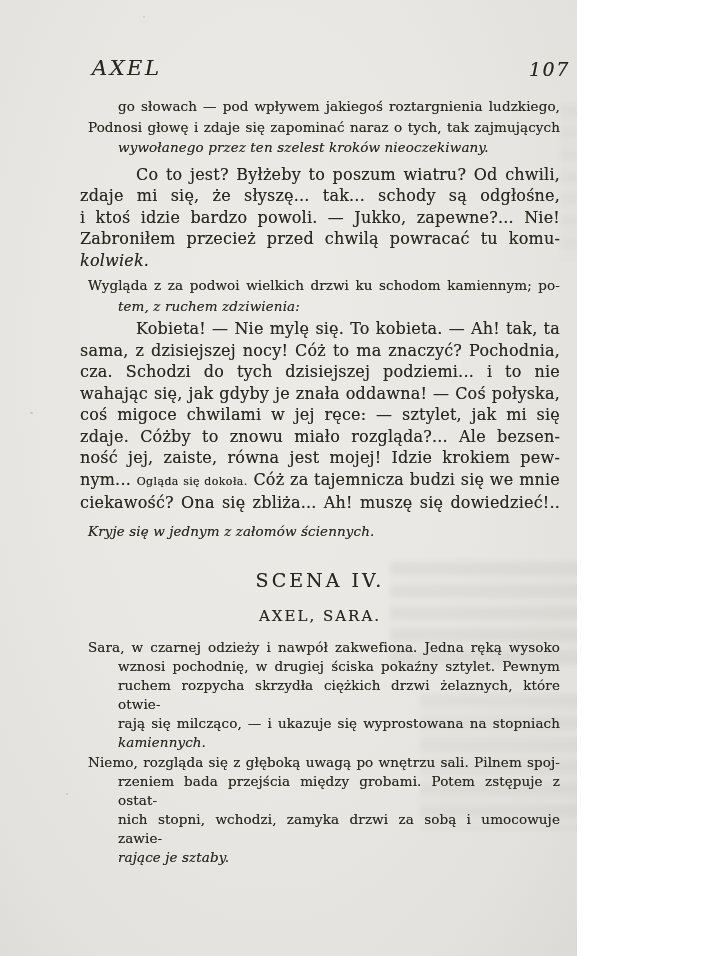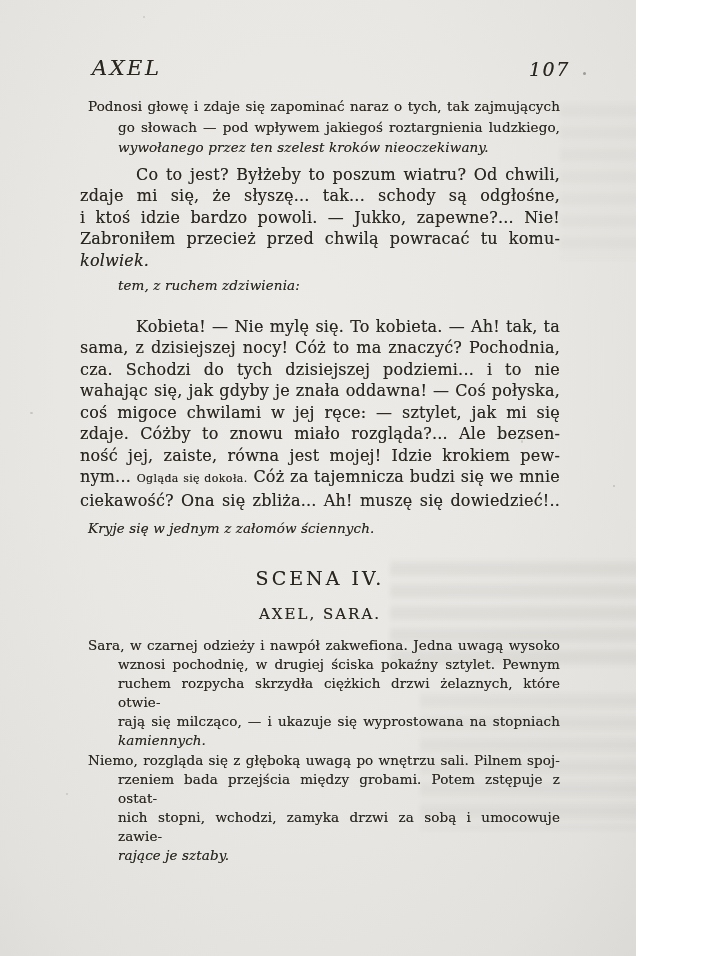--- a/index.html
+++ b/index.html
@@ -3,21 +3,21 @@
 <meta charset="utf-8">
 <style>
   html, body { margin: 0; padding: 0; }
   body {
     width: 701px; height: 956px;
     font-family: "DejaVu Serif", serif;
     overflow: hidden;
   }
   .sheet {
     position: relative;
-    width: 636px; height: 956px;
+    width: 577px; height: 956px;
     background:
       radial-gradient(ellipse at 46% 38%, #edebe8 0%, #e9e7e3 48%, #e3e1dd 82%, #dcdad6 100%);
     color: #29261f;
     overflow: hidden;
   }
   .soft { text-shadow: 0 0 0.6px rgba(42,38,30,0.55); }
 
   
   .header-title {
     position: absolute; left: 92px; top: 56px;
@@ -48,21 +48,21 @@
     text-align: center; font-size: 19px; letter-spacing: 3px;
   }
   .block-heading .hline, .block-subheading .hline { text-align: right; text-align-last: center; }
   .block-subheading {
     text-align: center; font-size: 15px; letter-spacing: 2px;
   }
 
   
   .b1 { margin-top: 6px; }
   .b2 { margin-top: 4px; }
-  .b3 { margin-top: 20px; }
+  .b3 { margin-top: 2px; }
   .b4 { margin-top: 7px; }
   .b5 { margin-top: 28px; }
   .b6 { margin-top: 16px; }
   .b7 { margin-top: 13px; }
   .b8 { margin-top: 1px; }
   .b7, .b8 { line-height: 19px; }
 
   
   .speck {
     position: absolute; border-radius: 50%;
@@ -92,32 +92,33 @@
 <body>
 
 <div class="sheet">
 
   <div class="header-title soft">AXEL</div>
 
   <div class="page-number soft">107</div>
 
   <div class="text-flow" id="text-flow">
       <div class="block block-stage b0 soft">
+        <div class="line cont">go słowach — pod wpływem jakiegoś roztargnienia ludzkiego,</div>
         <div class="line first">Podnosi głowę i zdaje się zapominać naraz o tych, tak zajmujących</div>
-        <div class="line cont">go słowach — pod wpływem jakiegoś roztargnienia ludzkiego,</div>
         <div class="line cont no-j">wywołanego przez ten szelest kroków nieoczekiwany.</div>
       </div>
       <div class="block block-dialogue b1 soft">
         <div class="line first">Co to jest?  Byłżeby to poszum wiatru?  Od chwili,</div>
         <div class="line cont">zdaje mi się, że słyszę... tak... schody są odgłośne,</div>
         <div class="line cont">i ktoś idzie bardzo powoli. — Jukko, zapewne?... Nie!</div>
         <div class="line cont">Zabroniłem przecież przed chwilą powracać tu komu-</div>
         <div class="line cont no-j">kolwiek.</div>
       </div>
       <div class="block block-stage b2 soft">
+        <div class="line first">Wygląda z za podwoi wielkich drzwi ku schodom kamiennym; po-</div>
         <div class="line cont no-j">tem, z ruchem zdziwienia:</div>
       </div>
       <div class="block block-dialogue b3 soft">
         <div class="line first">Kobieta! — Nie mylę się.  To kobieta. — Ah! tak, ta</div>
         <div class="line cont">sama, z dzisiejszej nocy!  Cóż to ma znaczyć?  Pochodnia,</div>
         <div class="line cont">cza.  Schodzi do tych dzisiejszej podziemi... i to nie</div>
         <div class="line cont">wahając się, jak gdyby je znała oddawna! — Coś połyska,</div>
         <div class="line cont">coś migoce chwilami w jej ręce: — sztylet, jak mi się</div>
         <div class="line cont">zdaje.  Cóżby to znowu miało rozgląda?...  Ale bezsen-</div>
         <div class="line cont">ność jej, zaiste, równa jest mojej!  Idzie krokiem pew-</div>
@@ -127,21 +128,21 @@
       <div class="block block-stage b4 soft">
         <div class="line first no-j">Kryje się w jednym z załomów ściennych.</div>
       </div>
       <div class="block block-heading b5 soft">
         <div class="hline">SCENA IV.</div>
       </div>
       <div class="block block-subheading b6 soft">
         <div class="hline">AXEL, SARA.</div>
       </div>
       <div class="block block-stage b7 soft">
-        <div class="line first">Sara, w czarnej odzieży i nawpół zakwefiona.  Jedna uwagą wysoko</div>
+        <div class="line first">Sara, w czarnej odzieży i nawpół zakwefiona.  Jedna ręką wysoko</div>
         <div class="line cont">wznosi pochodnię, w drugiej ściska pokaźny sztylet.  Pewnym</div>
         <div class="line cont">ruchem rozpycha skrzydła ciężkich drzwi żelaznych, które otwie-</div>
         <div class="line cont">rają się milcząco, — i ukazuje się wyprostowana na stopniach</div>
         <div class="line cont no-j">kamiennych.</div>
       </div>
       <div class="block block-stage b8 soft">
         <div class="line first">Niemo, rozgląda się z głęboką uwagą po wnętrzu sali.  Pilnem spoj-</div>
         <div class="line cont">rzeniem bada przejścia między grobami.  Potem zstępuje z ostat-</div>
         <div class="line cont">nich stopni, wchodzi, zamyka drzwi za sobą i umocowuje zawie-</div>
         <div class="line cont no-j">rające je sztaby.</div>

